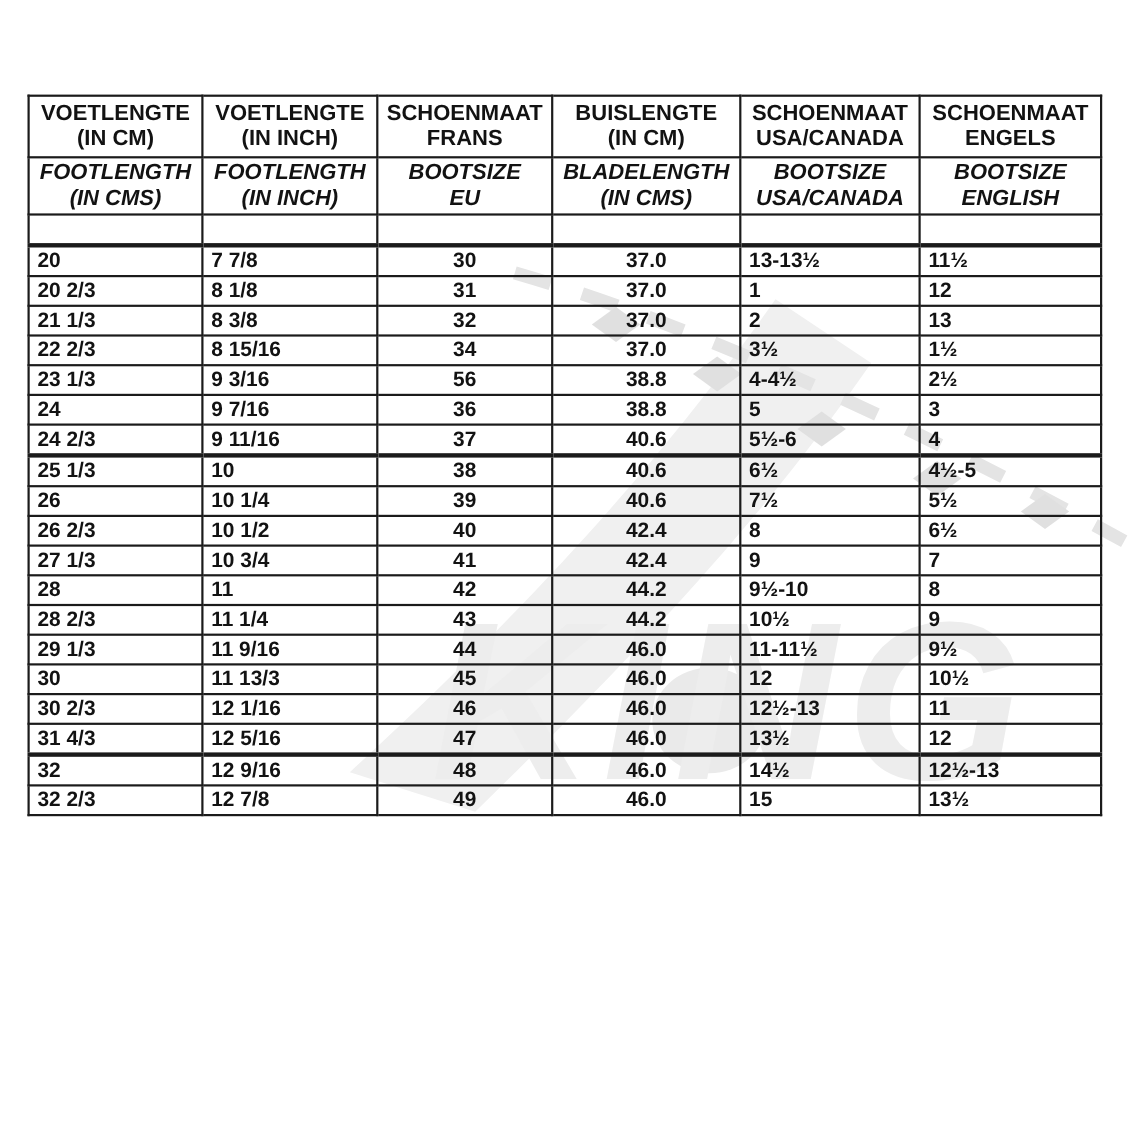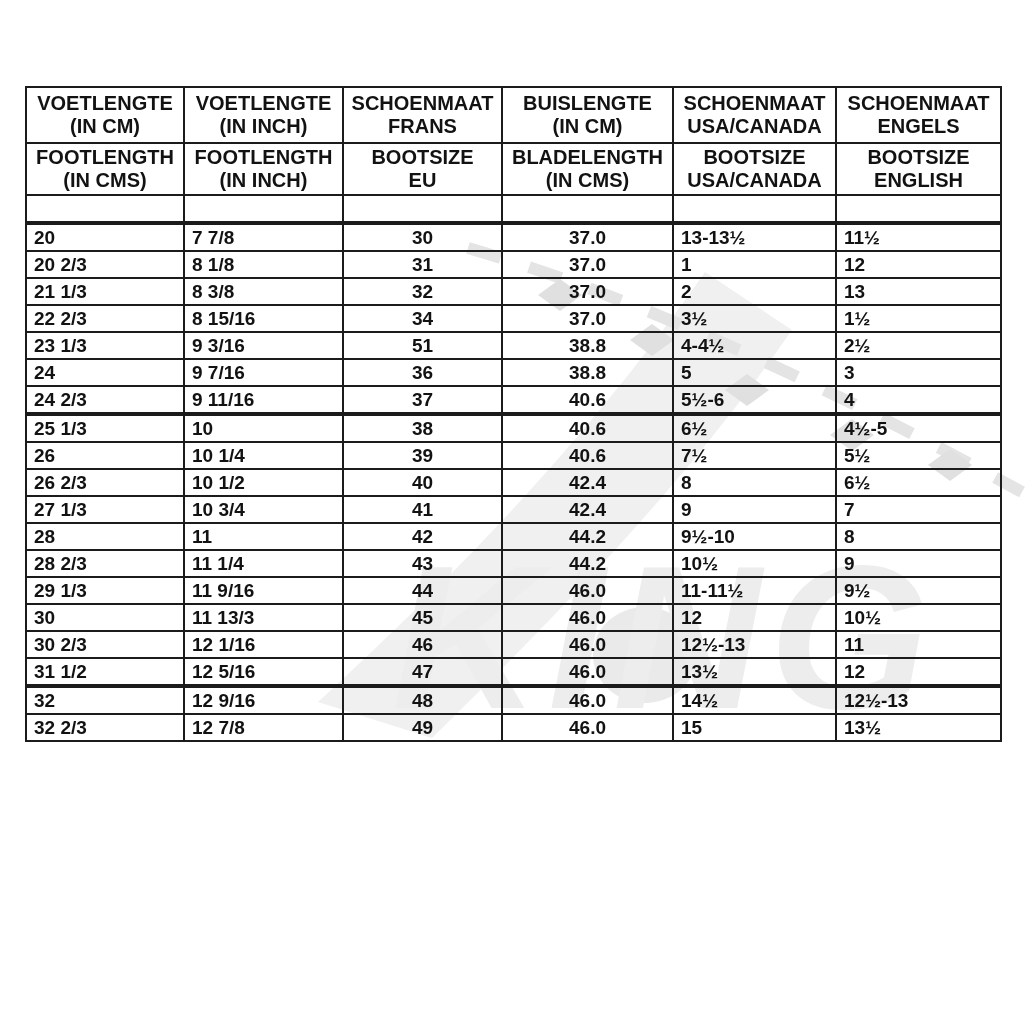--- a/index.html
+++ b/index.html
@@ -48,21 +48,21 @@
   th {
     font-size: 20px;
     line-height: 23px;
     text-align: center;
     vertical-align: middle;
     white-space: pre-line;
     padding: 2px 1px;
     letter-spacing: 0px;
   }
   tr.hrow1 { height: 56px; }
-  tr.hrow2 { height: 48px; }
+  tr.hrow2 { height: 48px; font-style: italic; }
   tr.spacer { height: 27px; }
   tr.spacer td { border-bottom-width: 4px; }
   td {
     font-size: 19px;
     height: 25px;
     line-height: 22px;
     padding: 0;
     vertical-align: middle;
   }
   td.a-left { text-align: left; padding-left: 7px; }
@@ -164,21 +164,21 @@
           <td class="a-left">22 2/3</td>
           <td class="a-left">8 15/16</td>
           <td class="a-center">34</td>
           <td class="a-center">37.0</td>
           <td class="a-left">3½</td>
           <td class="a-left">1½</td>
         </tr>
         <tr>
           <td class="a-left">23 1/3</td>
           <td class="a-left">9 3/16</td>
-          <td class="a-center">51</td>
+          <td class="a-center">56</td>
           <td class="a-center">38.8</td>
           <td class="a-left">4-4½</td>
           <td class="a-left">2½</td>
         </tr>
         <tr>
           <td class="a-left">24</td>
           <td class="a-left">9 7/16</td>
           <td class="a-center">36</td>
           <td class="a-center">38.8</td>
           <td class="a-left">5</td>
@@ -258,21 +258,21 @@
         </tr>
         <tr>
           <td class="a-left">30 2/3</td>
           <td class="a-left">12 1/16</td>
           <td class="a-center">46</td>
           <td class="a-center">46.0</td>
           <td class="a-left">12½-13</td>
           <td class="a-left">11</td>
         </tr>
         <tr class="thick">
-          <td class="a-left">31 1/2</td>
+          <td class="a-left">31 4/3</td>
           <td class="a-left">12 5/16</td>
           <td class="a-center">47</td>
           <td class="a-center">46.0</td>
           <td class="a-left">13½</td>
           <td class="a-left">12</td>
         </tr>
         <tr>
           <td class="a-left">32</td>
           <td class="a-left">12 9/16</td>
           <td class="a-center">48</td>

